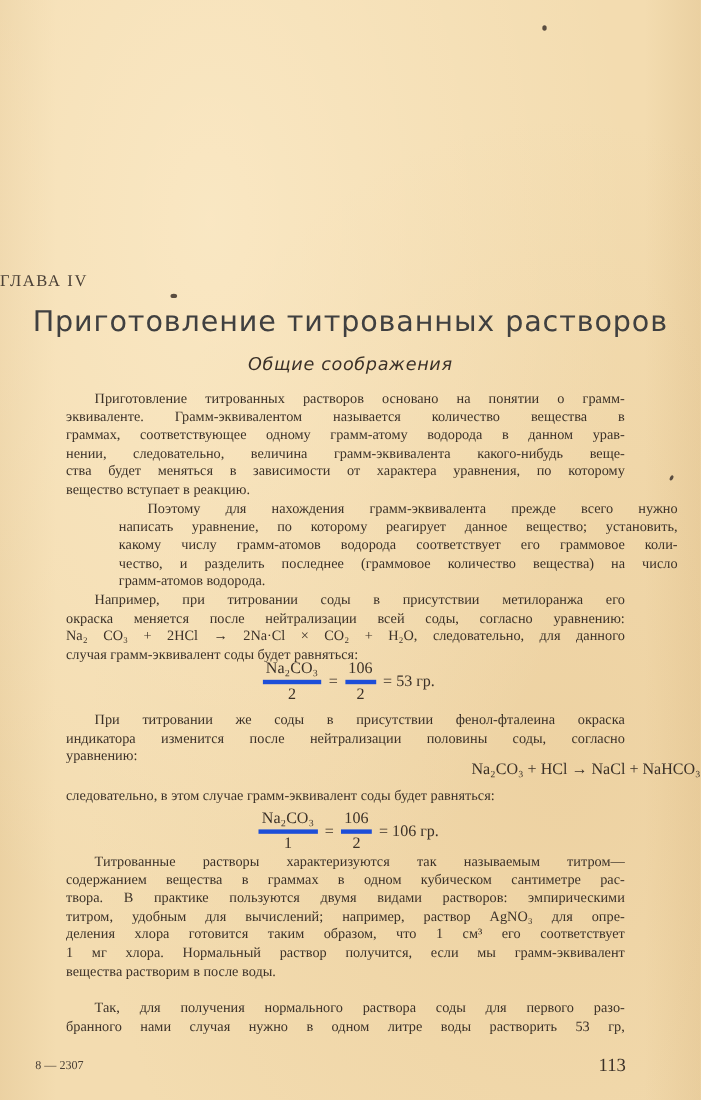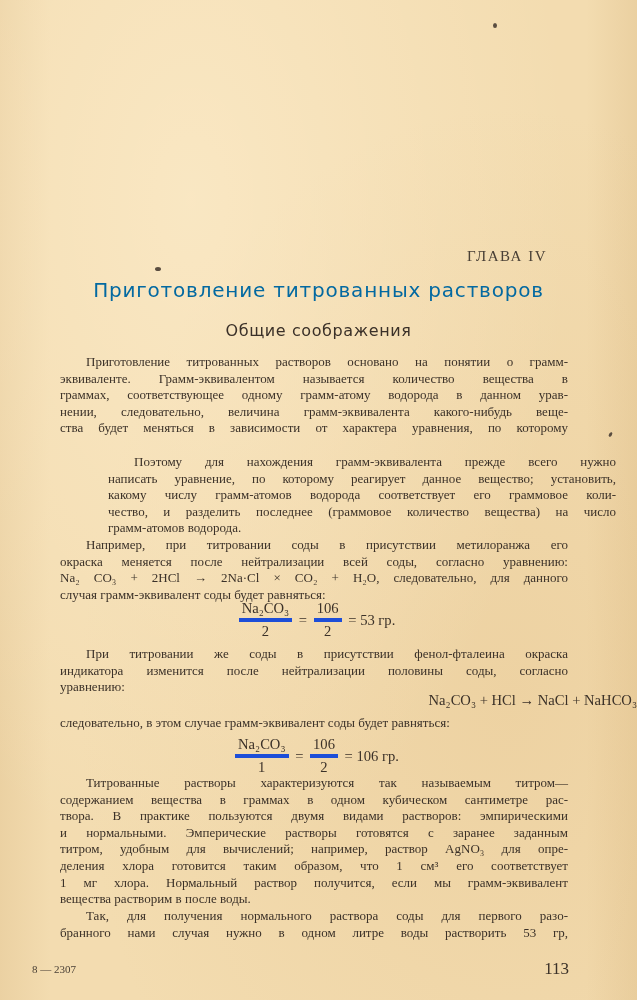--- a/index.html
+++ b/index.html
@@ -26,45 +26,46 @@
     }
     .speck {
       position: absolute;
       border-radius: 50%;
       background: #5a4d40;
     }
     .chapter-label {
       position: absolute;
       top: 248px;
       left: 0; width: 547px;
-      text-align: right;
+      text-align: left;
       font-family: "Liberation Serif", serif;
       font-size: 15px;
       letter-spacing: 1.5px;
       color: #4a4036;
     }
     .chapter-title {
       position: absolute;
       top: 278px;
       left: 0; width: 637px;
       text-align: center;
       font-family: "DejaVu Sans", sans-serif;
-      font-size: 20px;
+      font-size: 26px;
       letter-spacing: 0.8px;
-      color: #0369a1;
+      color: #404040;
     }
     .section-title {
       position: absolute;
       top: 321px;
       left: 0; width: 637px;
       text-align: center;
       font-family: "DejaVu Sans", sans-serif;
       font-size: 16px;
       letter-spacing: 0.6px;
       color: #3a3028;
+      font-style: italic;
     }
     .body-text {
       position: absolute;
       left: 60px;
       width: 508px;
       font-family: "Liberation Serif", serif;
       font-size: 13px;
       line-height: 16.6px;
       color: #3b3128;
     }
@@ -127,20 +128,21 @@
   <div class="chapter-label">ГЛАВА IV</div>
   <div class="chapter-title">Приготовление титрованных растворов</div>
   <div class="section-title">Общие соображения</div>
 
   <div class="body-text" style="top:354px;">
     <span class="line indent">Приготовление титрованных растворов основано на понятии о грамм-</span>
     <span class="line">эквиваленте. Грамм-эквивалентом называется количество вещества в</span>
     <span class="line">граммах, соответствующее одному грамм-атому водорода в данном урав-</span>
     <span class="line">нении, следовательно, величина грамм-эквивалента какого-нибудь веще-</span>
     <span class="line">ства будет меняться в зависимости от характера уравнения, по которому</span>
+    <span class="line last">вещество вступает в реакцию.</span>
   </div>
 
   <div class="body-text" style="top:454px;margin-left:48px;">
     <span class="line indent">Поэтому для нахождения грамм-эквивалента прежде всего нужно</span>
     <span class="line">написать уравнение, по которому реагирует данное вещество; установить,</span>
     <span class="line">какому числу грамм-атомов водорода соответствует его граммовое коли-</span>
     <span class="line">чество, и разделить последнее (граммовое количество вещества) на число</span>
     <span class="line last">грамм-атомов водорода.</span>
   </div>
 
@@ -186,21 +188,20 @@
       <span class="num">106</span>
       <span class="den">2</span>
     </span>
     <span class="op">= 106 гр.</span>
   </div>
 
   <div class="body-text" style="top:775px;">
     <span class="line indent">Титрованные растворы характеризуются так называемым титром—</span>
     <span class="line">содержанием вещества в граммах в одном кубическом сантиметре рас-</span>
     <span class="line">твора. В практике пользуются двумя видами растворов: эмпирическими</span>
-    <span class="line">и нормальными. Эмперические растворы готовятся с заранее заданным</span>
     <span class="line">титром, удобным для вычислений; например, раствор AgNO₃ для опре-</span>
     <span class="line">деления хлора готовится таким образом, что 1 см³ его соответствует</span>
     <span class="line">1 мг хлора. Нормальный раствор получится, если мы грамм-эквивалент</span>
     <span class="line last">вещества растворим в после воды.</span>
   </div>
 
   <div class="body-text" style="top:908px;">
     <span class="line indent">Так, для получения нормального раствора соды для первого разо-</span>
     <span class="line">бранного нами случая нужно в одном литре воды растворить 53 гр,</span>
   </div>

